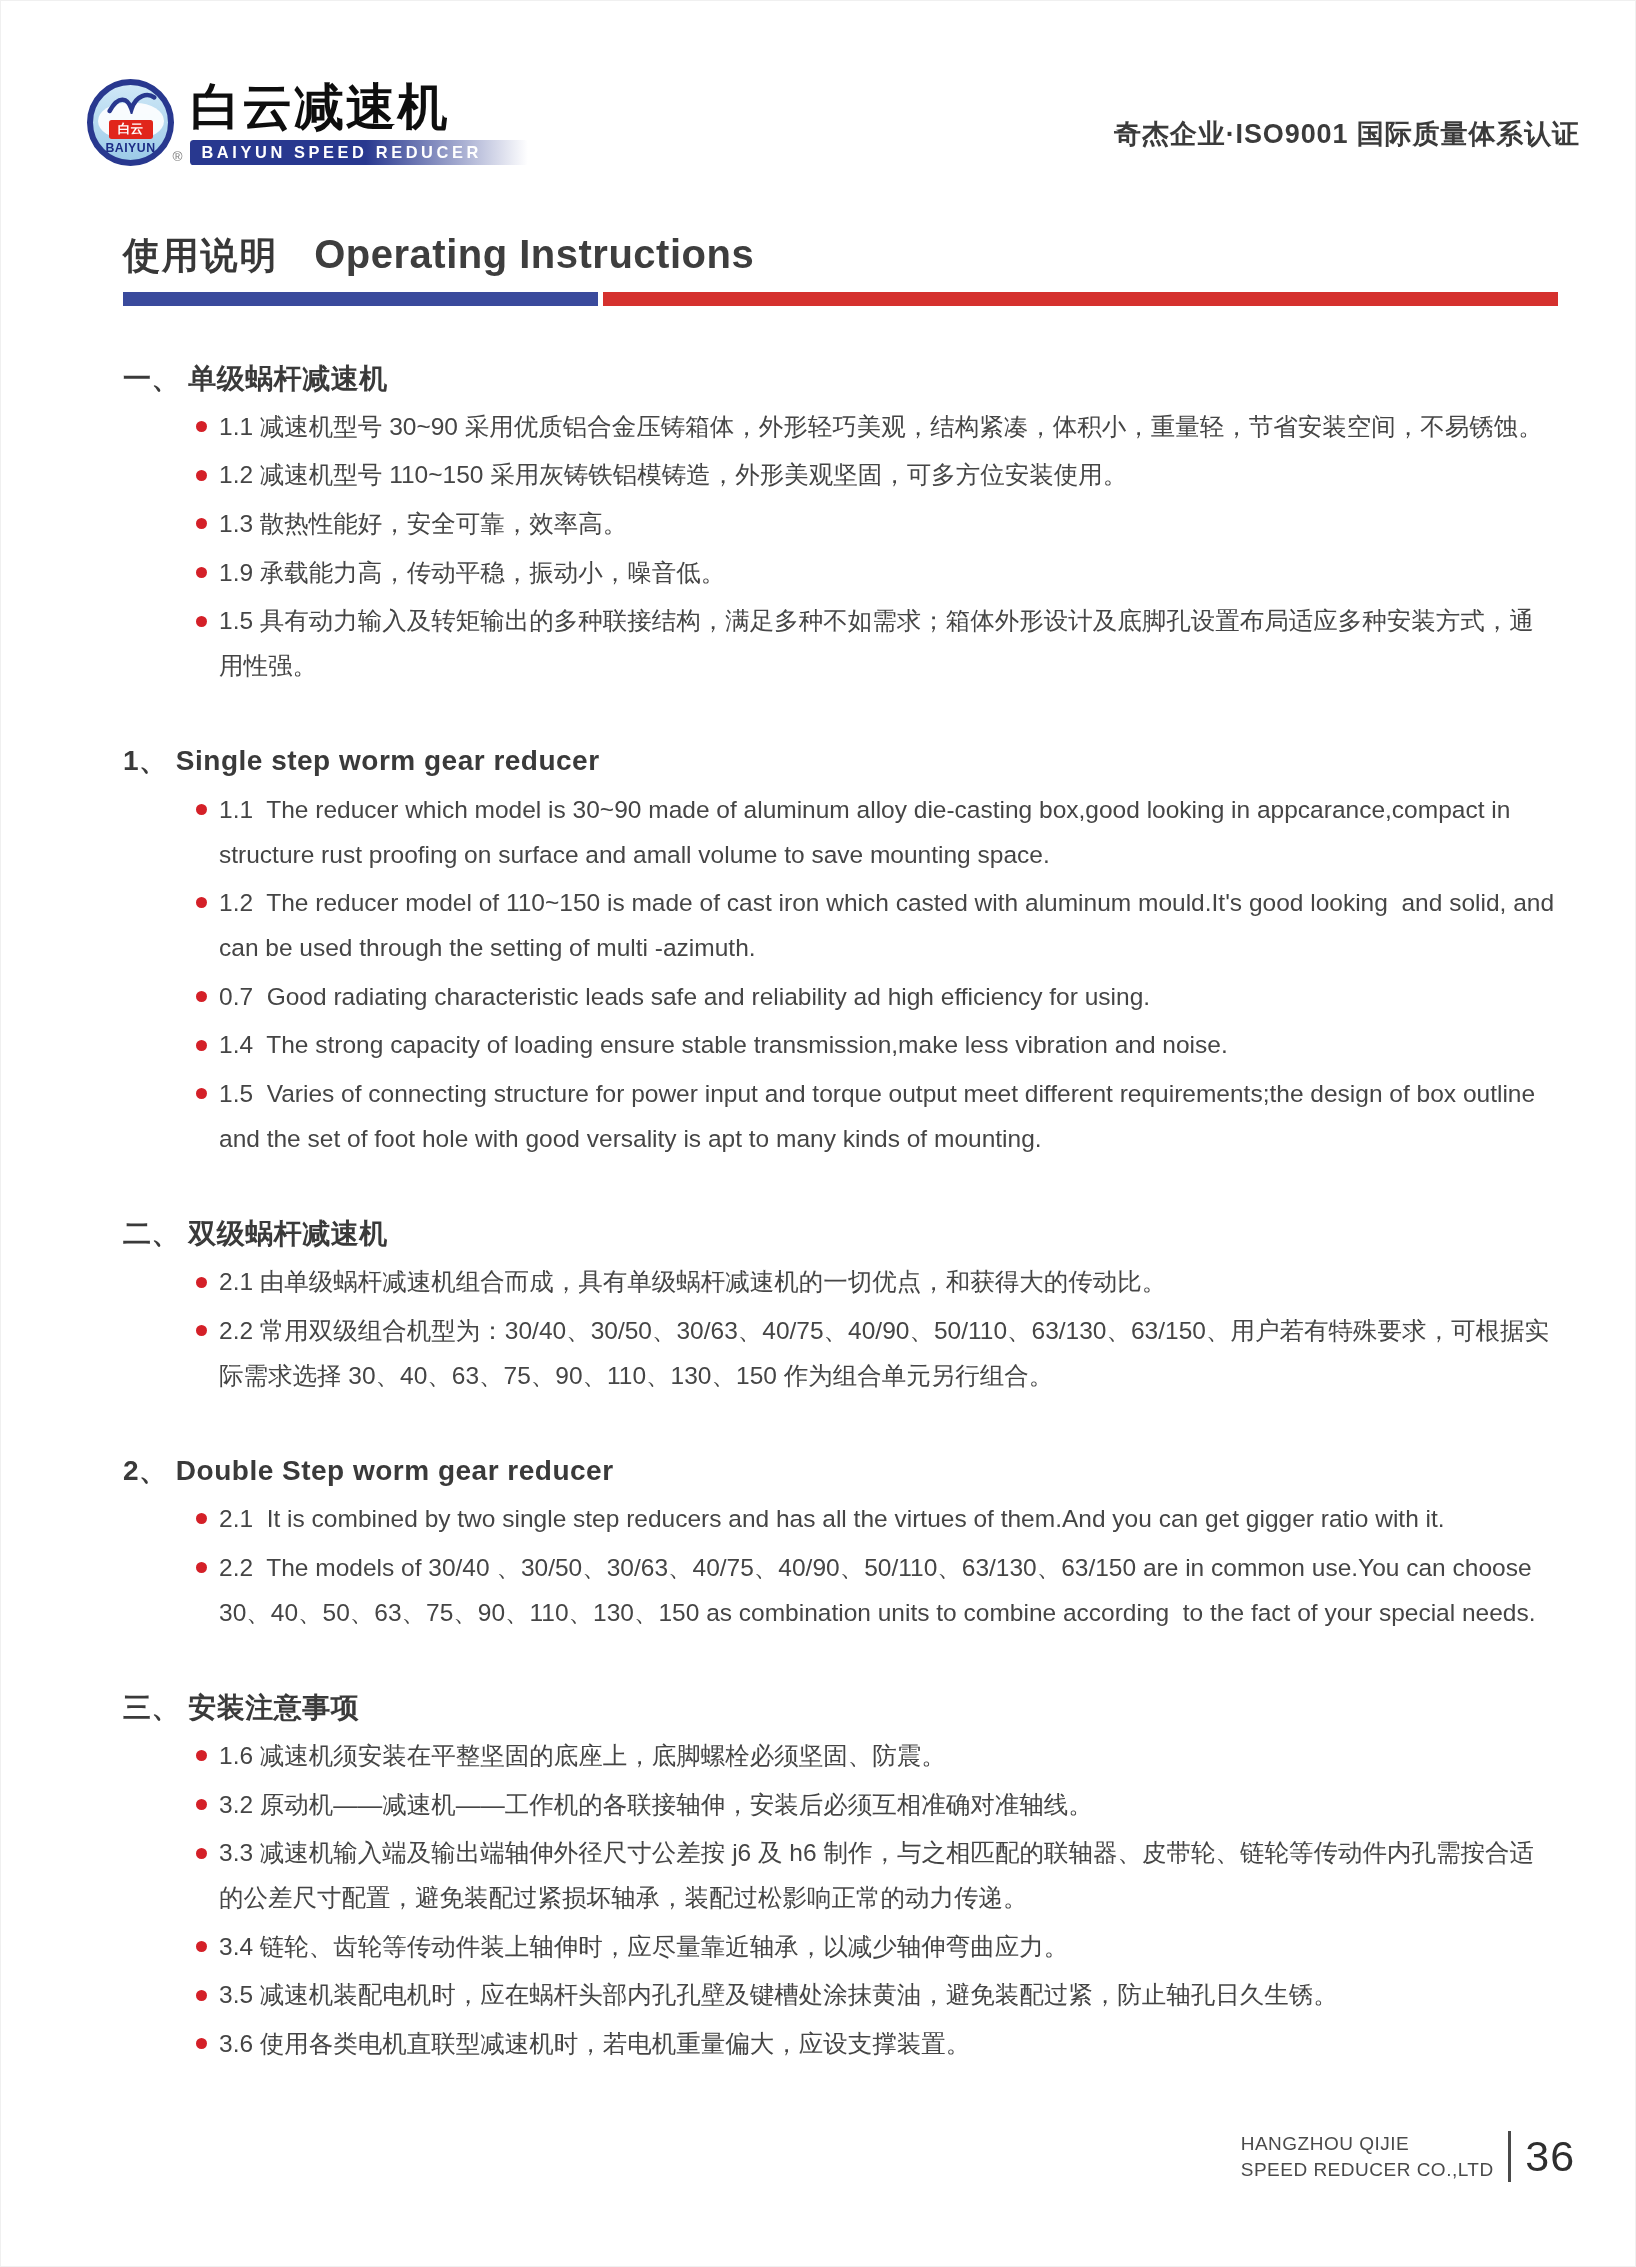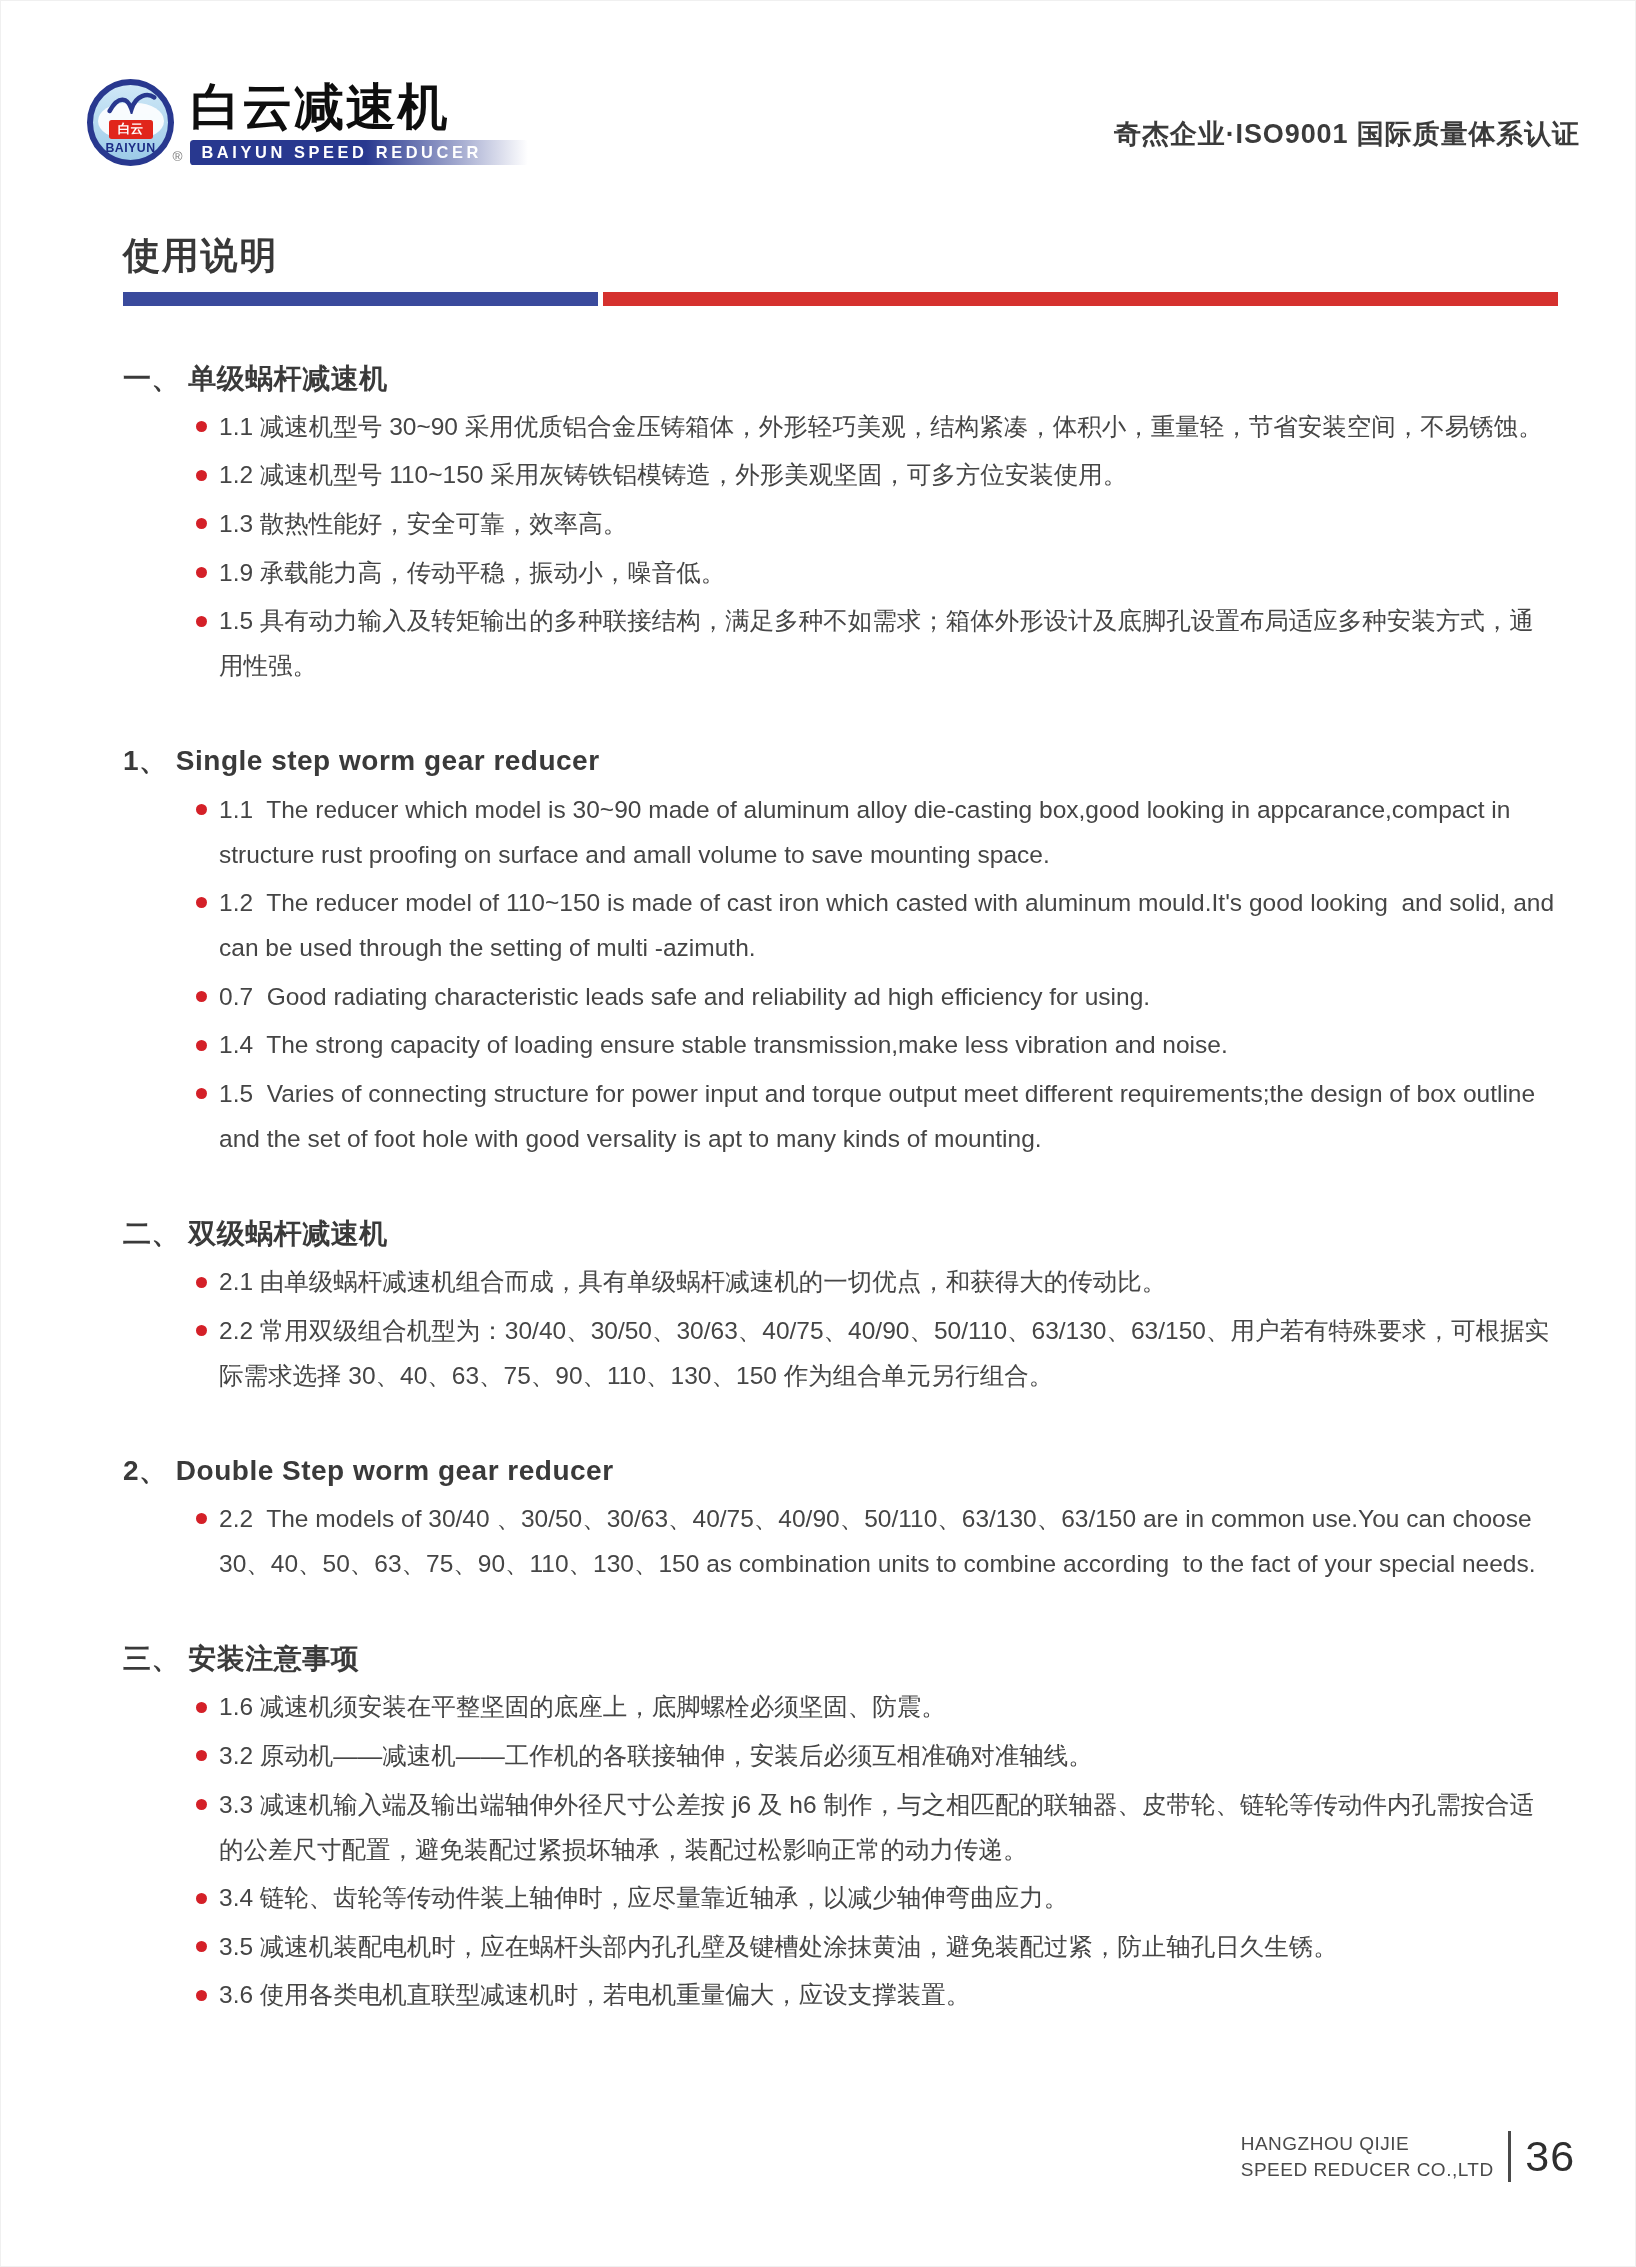--- a/index.html
+++ b/index.html
@@ -127,20 +127,21 @@
         <div class="logo-cjk">白云减速机</div>
         <div class="logo-bar">BAIYUN  SPEED  REDUCER</div>
       </div>
     </div>
     <div class="hdr-cert">奇杰企业·ISO9001 国际质量体系认证</div>
   </header>
 
   <section class="title-block">
     <div class="title-row">
       <span class="title-cjk">使用说明</span>
+      <span class="title-en">Operating Instructions</span>
     </div>
     <div class="title-bar">
       <span class="seg-blue"></span>
       <span class="seg-gap"></span>
       <span class="seg-red"></span>
     </div>
   </section>
 
   <main class="content">
   <section>
@@ -178,20 +179,21 @@
     <ul class="bullets">
   <li><span>2.1 由单级蜗杆减速机组合而成，具有单级蜗杆减速机的一切优点，和获得大的传动比。</span></li>
 
   <li><span>2.2 常用双级组合机型为：30/40、30/50、30/63、40/75、40/90、50/110、63/130、63/150、用户若有特殊要求，可根据实际需求选择 30、40、63、75、90、110、130、150 作为组合单元另行组合。</span></li>
 </ul>
   </section>
 
   <section>
     <h2 class="sec-heading">2、 Double Step worm gear reducer</h2>
     <ul class="bullets">
+  <li><span>2.1  It is combined by two single step reducers and has all the virtues of them.And you can get gigger ratio with it.</span></li>
 
   <li><span>2.2  The models of 30/40 、30/50、30/63、40/75、40/90、50/110、63/130、63/150 are in common use.You can choose 30、40、50、63、75、90、110、130、150 as combination units to combine according  to the fact of your special needs.</span></li>
 </ul>
   </section>
 
   <section>
     <h2 class="sec-heading">三、 安装注意事项</h2>
     <ul class="bullets">
   <li><span>1.6 减速机须安装在平整坚固的底座上，底脚螺栓必须坚固、防震。</span></li>
 

